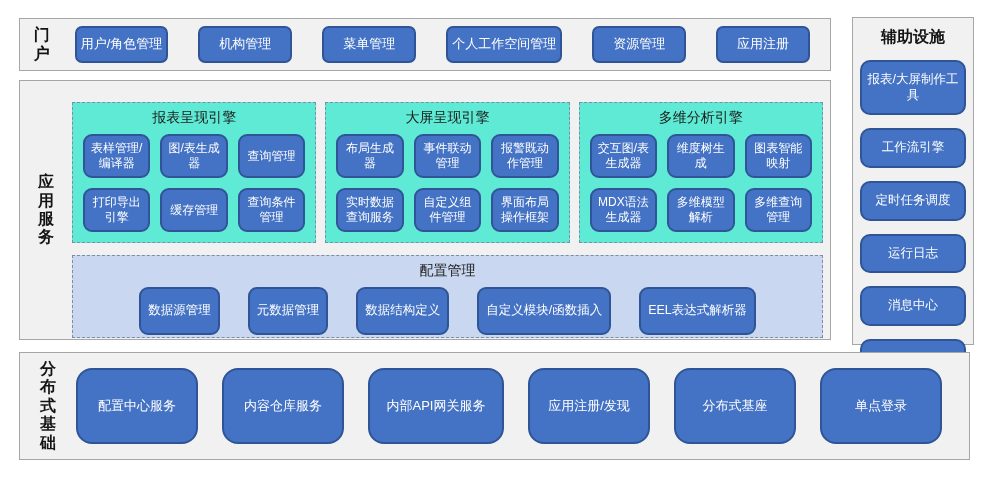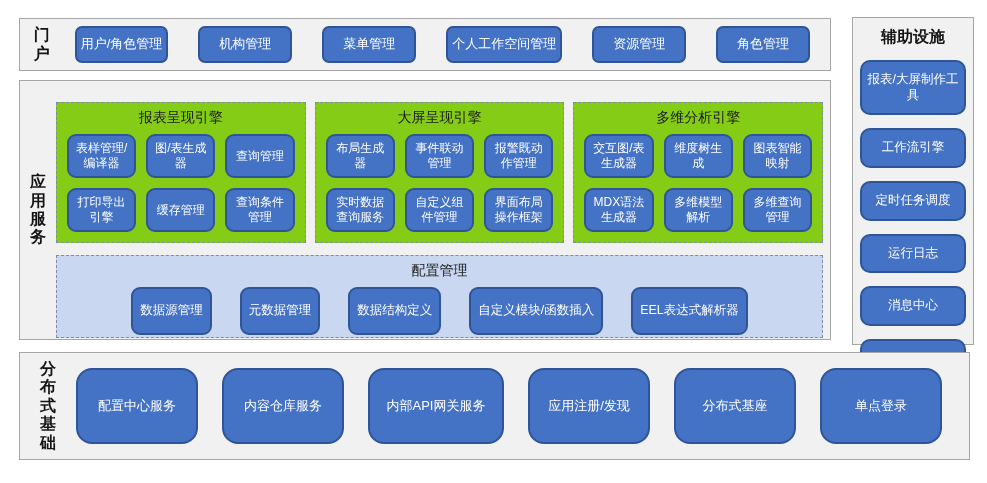--- a/index.html
+++ b/index.html
@@ -18,24 +18,24 @@
 
   
   #portal{left:19px;top:18px;width:812px;height:53px;display:flex;align-items:center;}
   #portal .v-label{margin-left:13px;}
   .portal-btns{flex:1;display:flex;align-items:center;gap:30px;padding:0 20px 0 24px;}
   .portal-btn{height:37px;flex:1;font-size:13px;border-radius:7px;}
   .portal-btns .portal-btn:nth-child(4){flex:1.25;}
 
   
   #app{left:19px;top:80px;width:812px;height:260px;display:flex;}
-  .label-col{width:36px;display:flex;align-items:center;justify-content:center;}
+  .label-col{width:52px;display:flex;align-items:center;justify-content:center;}
   .app-content{flex:1;padding:21px 7px 0 0;display:flex;flex-direction:column;}
   .groups-row{display:flex;gap:9px;height:141px;}
-  .group{flex:1;background:#84cc16;border:1px dashed #7f8ca6;padding:3px 10px 10px;
+  .group{flex:1;background:#5eead4;border:1px dashed #7f8ca6;padding:3px 10px 10px;
          display:flex;flex-direction:column;box-sizing:border-box;}
   .group-title{text-align:center;font-size:14px;color:#1a1a1a;padding:3px 0 7px;}
   .group-grid{flex:1;display:grid;grid-template-columns:repeat(3,1fr);gap:10px;}
   .g-btn{font-size:12px;border-radius:9px;padding:2px 3px;word-break:break-all;}
 
   .config-group{margin-top:12px;height:83px;background:#c9d7f1;border:1px dashed #7f8ca6;
                 box-sizing:border-box;display:flex;flex-direction:column;padding:3px 10px 10px;}
   .config-btns{flex:1;display:flex;justify-content:center;align-items:center;gap:28px;}
   .config-btn{height:48px;font-size:12.5px;padding:0 7px;white-space:nowrap;border-radius:9px;}
 
@@ -59,21 +59,21 @@
 <div class="canvas">
 
   <div class="section" id="portal">
     <div class="v-label">门户</div>
     <div class="portal-btns">
       <div class="btn portal-btn">用户/角色管理</div>
       <div class="btn portal-btn">机构管理</div>
       <div class="btn portal-btn">菜单管理</div>
       <div class="btn portal-btn">个人工作空间管理</div>
       <div class="btn portal-btn">资源管理</div>
-      <div class="btn portal-btn">角色管理</div>
+      <div class="btn portal-btn">应用注册</div>
     </div>
   </div>
 
   <div class="section" id="app">
     <div class="label-col">
       <div class="v-label">应用服务</div>
     </div>
     <div class="app-content">
       <div class="groups-row">
 

